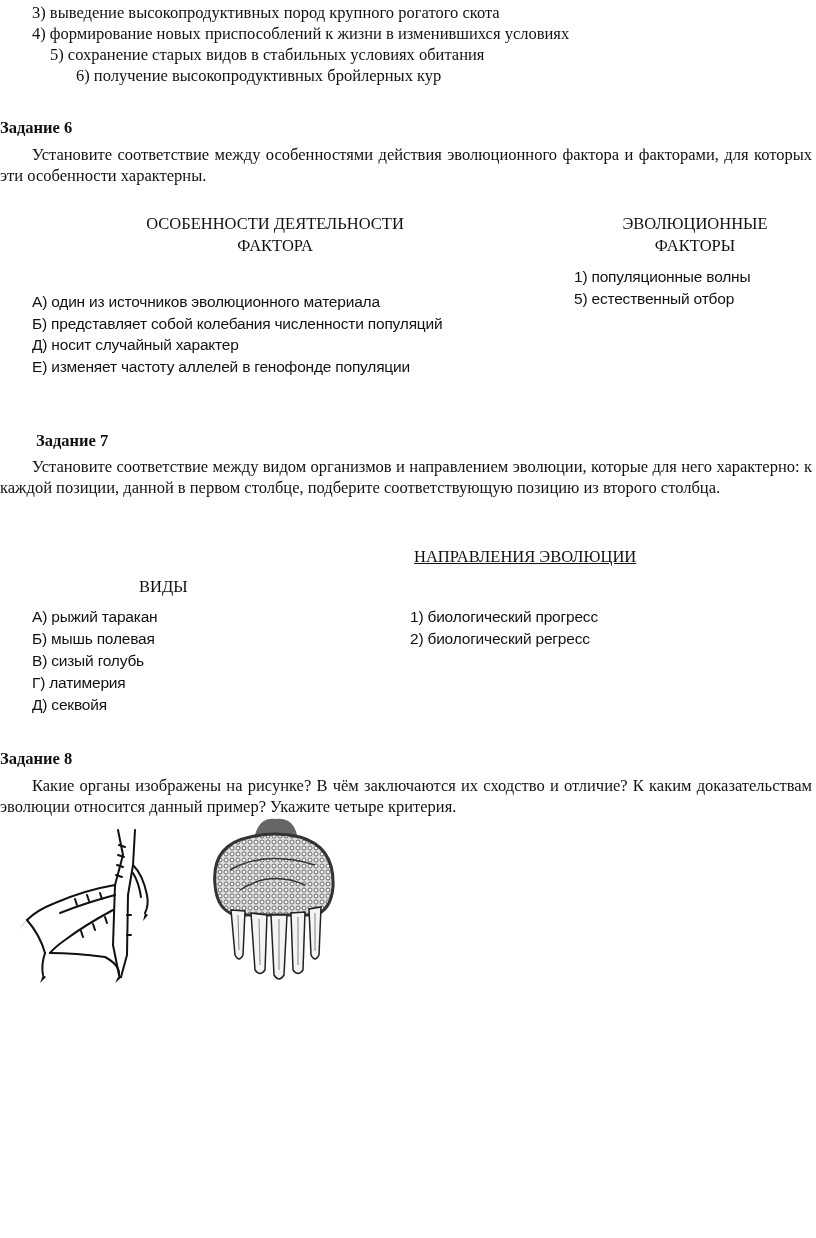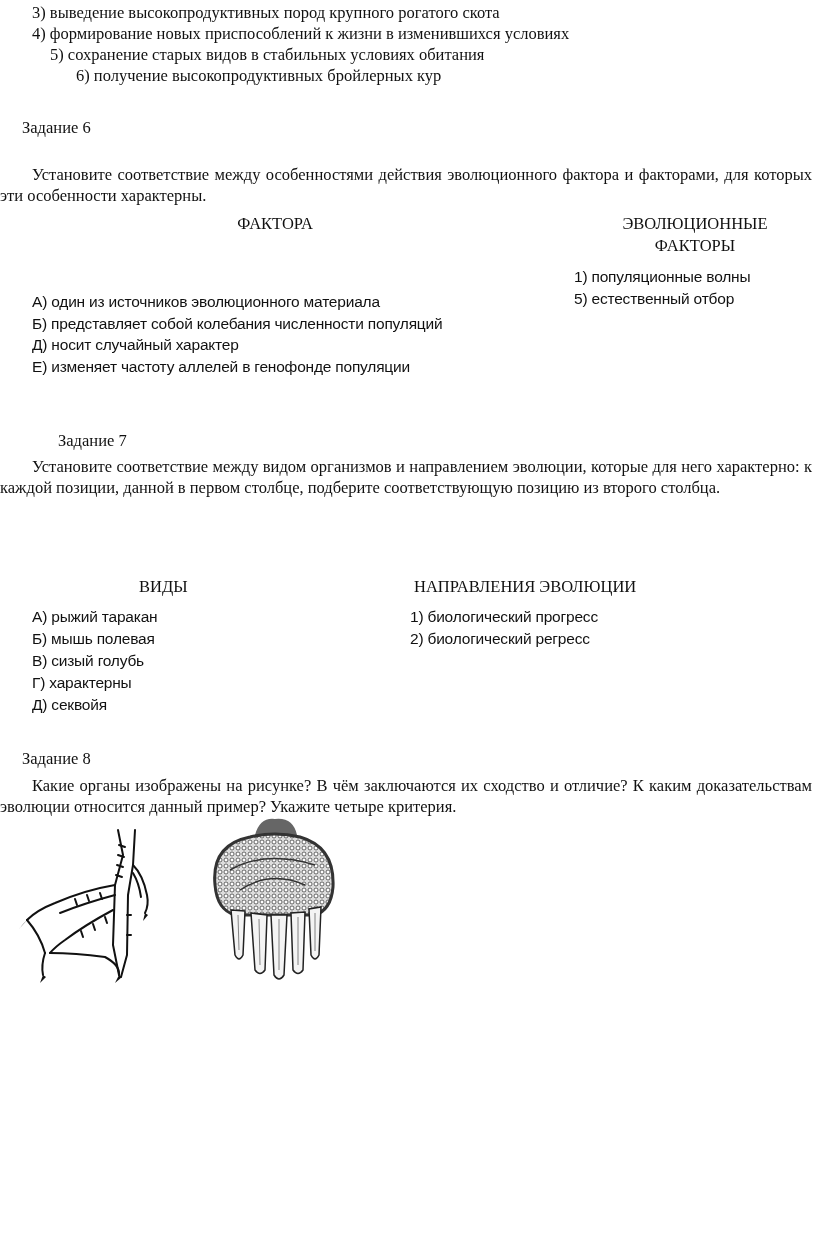--- a/index.html
+++ b/index.html
@@ -3,41 +3,42 @@
   <meta charset="utf-8">
   <style>
     html, body { margin: 0; padding: 0; background: #ffffff; }
     body {
       width: 816px; height: 1238px; position: relative; overflow: hidden;
       font-family: "Liberation Serif", "DejaVu Serif", serif;
       color: #111111; font-size: 16.5px;
     }
     .abs { position: absolute; white-space: nowrap; }
     .line { line-height: 21px; }
-    .bold { font-weight: normal; margin-left: 22px; }
+    .bold { font-weight: bold; }
     .para { position: absolute; left: 0; width: 812px; text-align: justify; line-height: 21px; }
     .para .indent { display: inline-block; width: 32px; }
     .para-last { text-align-last: left; }
     .hdr { text-align: center; line-height: 22px; }
     .tbl { font-family: "Liberation Sans", "DejaVu Sans", sans-serif; font-size: 15.5px; letter-spacing: -0.2px; }
     .tblhead { font-family: "Liberation Serif", "DejaVu Serif", serif; font-size: 16.5px; }
     svg { position: absolute; }
   </style>
 </head>
 <body>
 
 <div class="abs line" style="left:32px; top:2px;">3) выведение высокопродуктивных пород крупного рогатого скота</div>
 <div class="abs line" style="left:32px; top:23px;">4) формирование новых приспособлений к жизни в изменившихся условиях</div>
 <div class="abs line" style="left:50px; top:44px;">5) сохранение старых видов в стабильных условиях обитания</div>
 <div class="abs line" style="left:32px; top:65px;margin-left:44px;">6) получение высокопродуктивных бройлерных кур</div>
 
 <div class="abs line bold" style="left:0; top:117px;">Задание 6</div>
-<div class="para para-last" style="top:144px;margin-top:20px;"><span class="indent"></span><span>Установите соответствие между особенностями действия эволюционного фактора и факторами, для которых эти особенности характерны.</span></div>
+<div class="para para-last" style="top:144px;"><span class="indent"></span><span>Установите соответствие между особенностями действия эволюционного фактора и факторами, для которых эти особенности характерны.</span></div>
 
 <div class="abs hdr" style="left:120px; top:213px; width:310px;">
+  <div>ОСОБЕННОСТИ ДЕЯТЕЛЬНОСТИ</div>
   <div>ФАКТОРА</div>
 </div>
 <div class="abs hdr" style="left:590px; top:213px; width:210px;">
   <div>ЭВОЛЮЦИОННЫЕ</div>
   <div>ФАКТОРЫ</div>
 </div>
 
 <div class="abs tbl" style="left:32px; top:266px; line-height:21.5px;margin-top:25px;">
   <div>А) один из источников эволюционного материала</div>
   <div>Б) представляет собой колебания численности популяций</div>
@@ -46,27 +47,27 @@
 </div>
 <div class="abs tbl" style="left:574px; top:266px; line-height:21.5px;">
   <div>1) популяционные волны</div>
   <div>5) естественный отбор</div>
 </div>
 
 <div class="abs line bold" style="left:0; top:430px;padding-left:36px;">Задание 7</div>
 <div class="para para-last" style="top:456px;"><span class="indent"></span><span>Установите соответствие между видом организмов и направлением эволюции, которые для него характерно: к каждой позиции, данной в первом столбце, подберите соответствующую позицию из второго столбца.</span></div>
 
 <div class="abs tblhead" style="left:139px; top:577px;">ВИДЫ</div>
-<div class="abs tblhead" style="left:414px; top:577px;">НАПРАВЛЕНИЯ ЭВОЛЮЦИИ</div>
+<div class="abs tblhead" style="left:414px; top:547px;text-decoration:underline;">НАПРАВЛЕНИЯ ЭВОЛЮЦИИ</div>
 
 <div class="abs tbl" style="left:32px; top:606px; line-height:22px;">
   <div>А) рыжий таракан</div>
   <div>Б) мышь полевая</div>
   <div>В) сизый голубь</div>
-  <div>Г) характерны</div>
+  <div>Г) латимерия</div>
   <div>Д) секвойя</div>
 </div>
 <div class="abs tbl" style="left:410px; top:606px; line-height:22px;">
   <div>1) биологический прогресс</div>
   <div>2) биологический регресс</div>
 </div>
 
 <div class="abs line bold" style="left:0; top:748px;">Задание 8</div>
 <div class="para para-last" style="top:775px;"><span class="indent"></span><span>Какие органы изображены на рисунке? В чём заключаются их сходство и отличие? К каким доказательствам эволюции относится данный пример? Укажите четыре критерия.</span></div>
 

